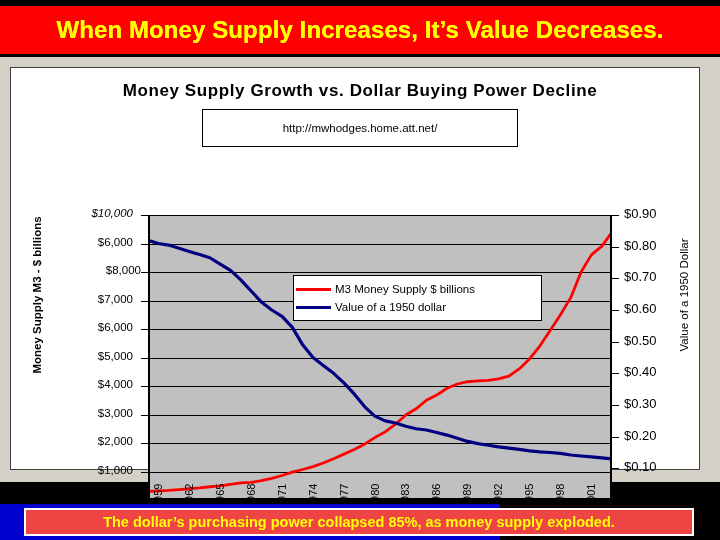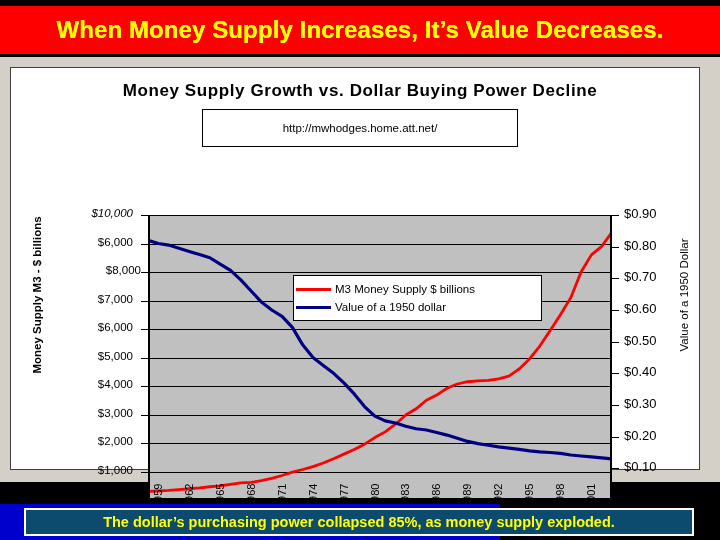--- a/index.html
+++ b/index.html
@@ -94,21 +94,21 @@
     padding:4px 2px;
   }
   .legend-row{display:flex;align-items:center;height:18px;}
   .legend-swatch{width:35px;height:3px;margin-right:4px;flex:none;}
   .legend-text{font-size:11.5px;color:#000000;white-space:nowrap;}
 
   
   .blueband{position:absolute;left:0;top:504px;width:500px;height:36px;background:#0000CC;}
   .caption-box{
     position:absolute;left:24px;top:508px;width:670px;height:28px;
-    background:#0c4a6e;border:2px solid #FFFFFF;box-sizing:border-box;
+    background:#ef4444;border:2px solid #FFFFFF;box-sizing:border-box;
     display:flex;align-items:center;justify-content:center;
   }
   .caption-text{
     color:#FFFF00;font-size:14.5px;font-weight:bold;white-space:nowrap;
   }
   svg{display:block;}
 </style>
 </head>
 <body>
 

